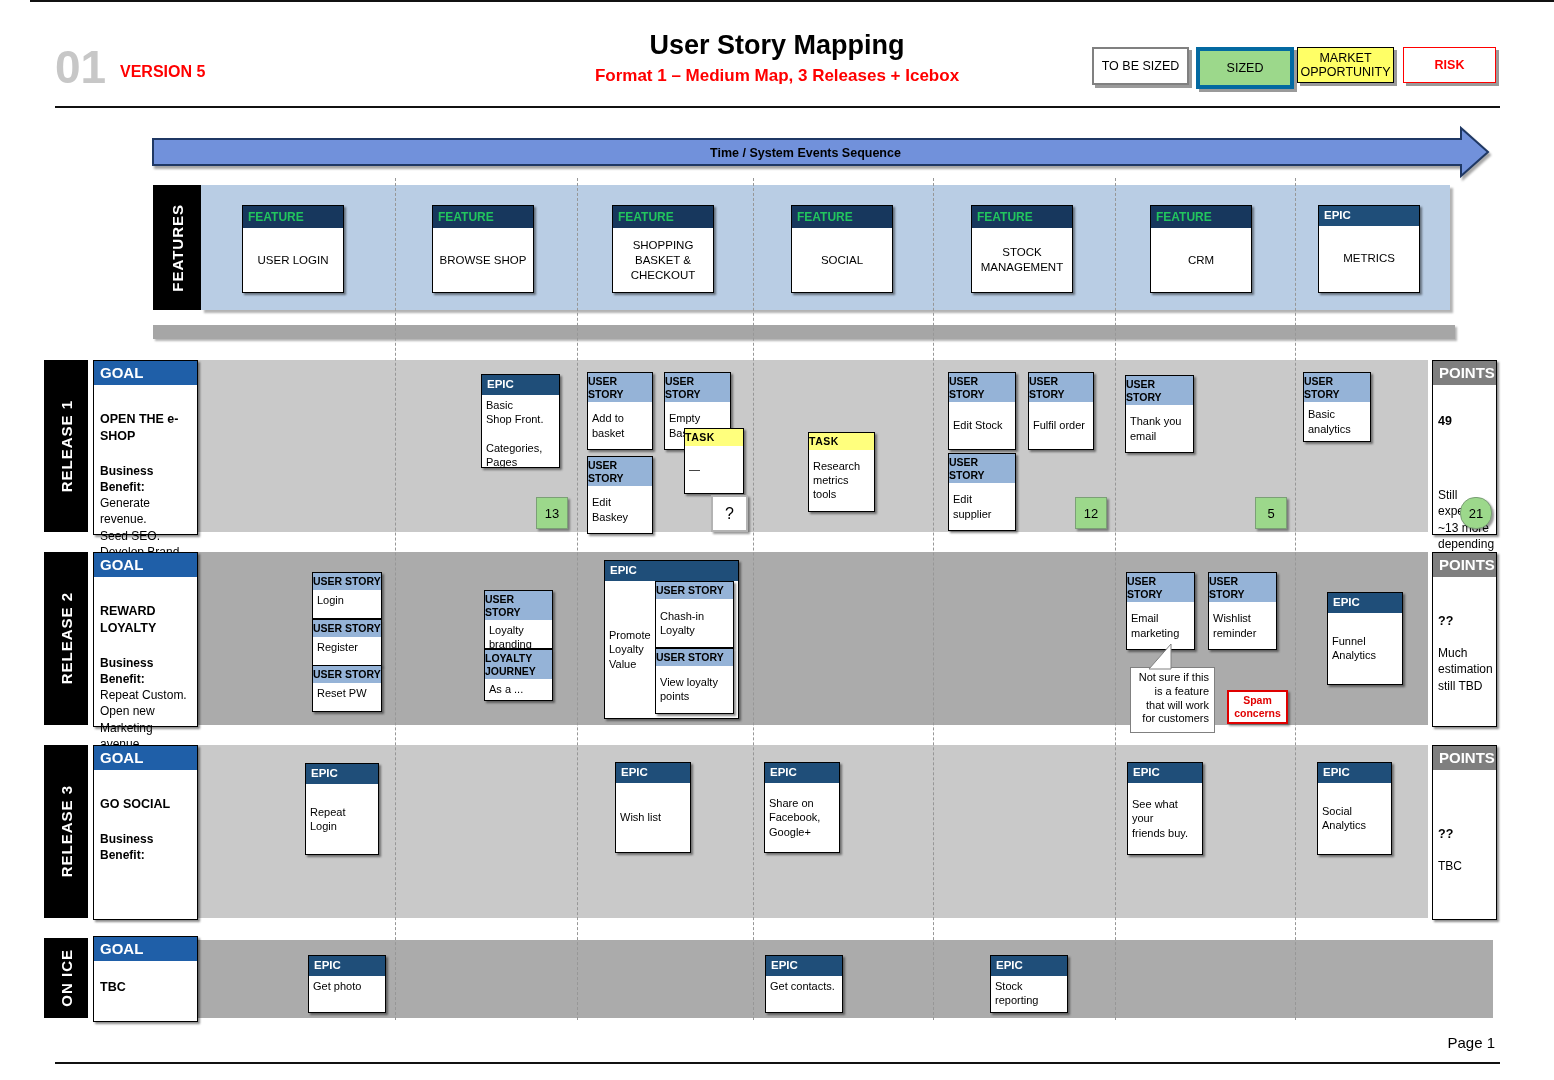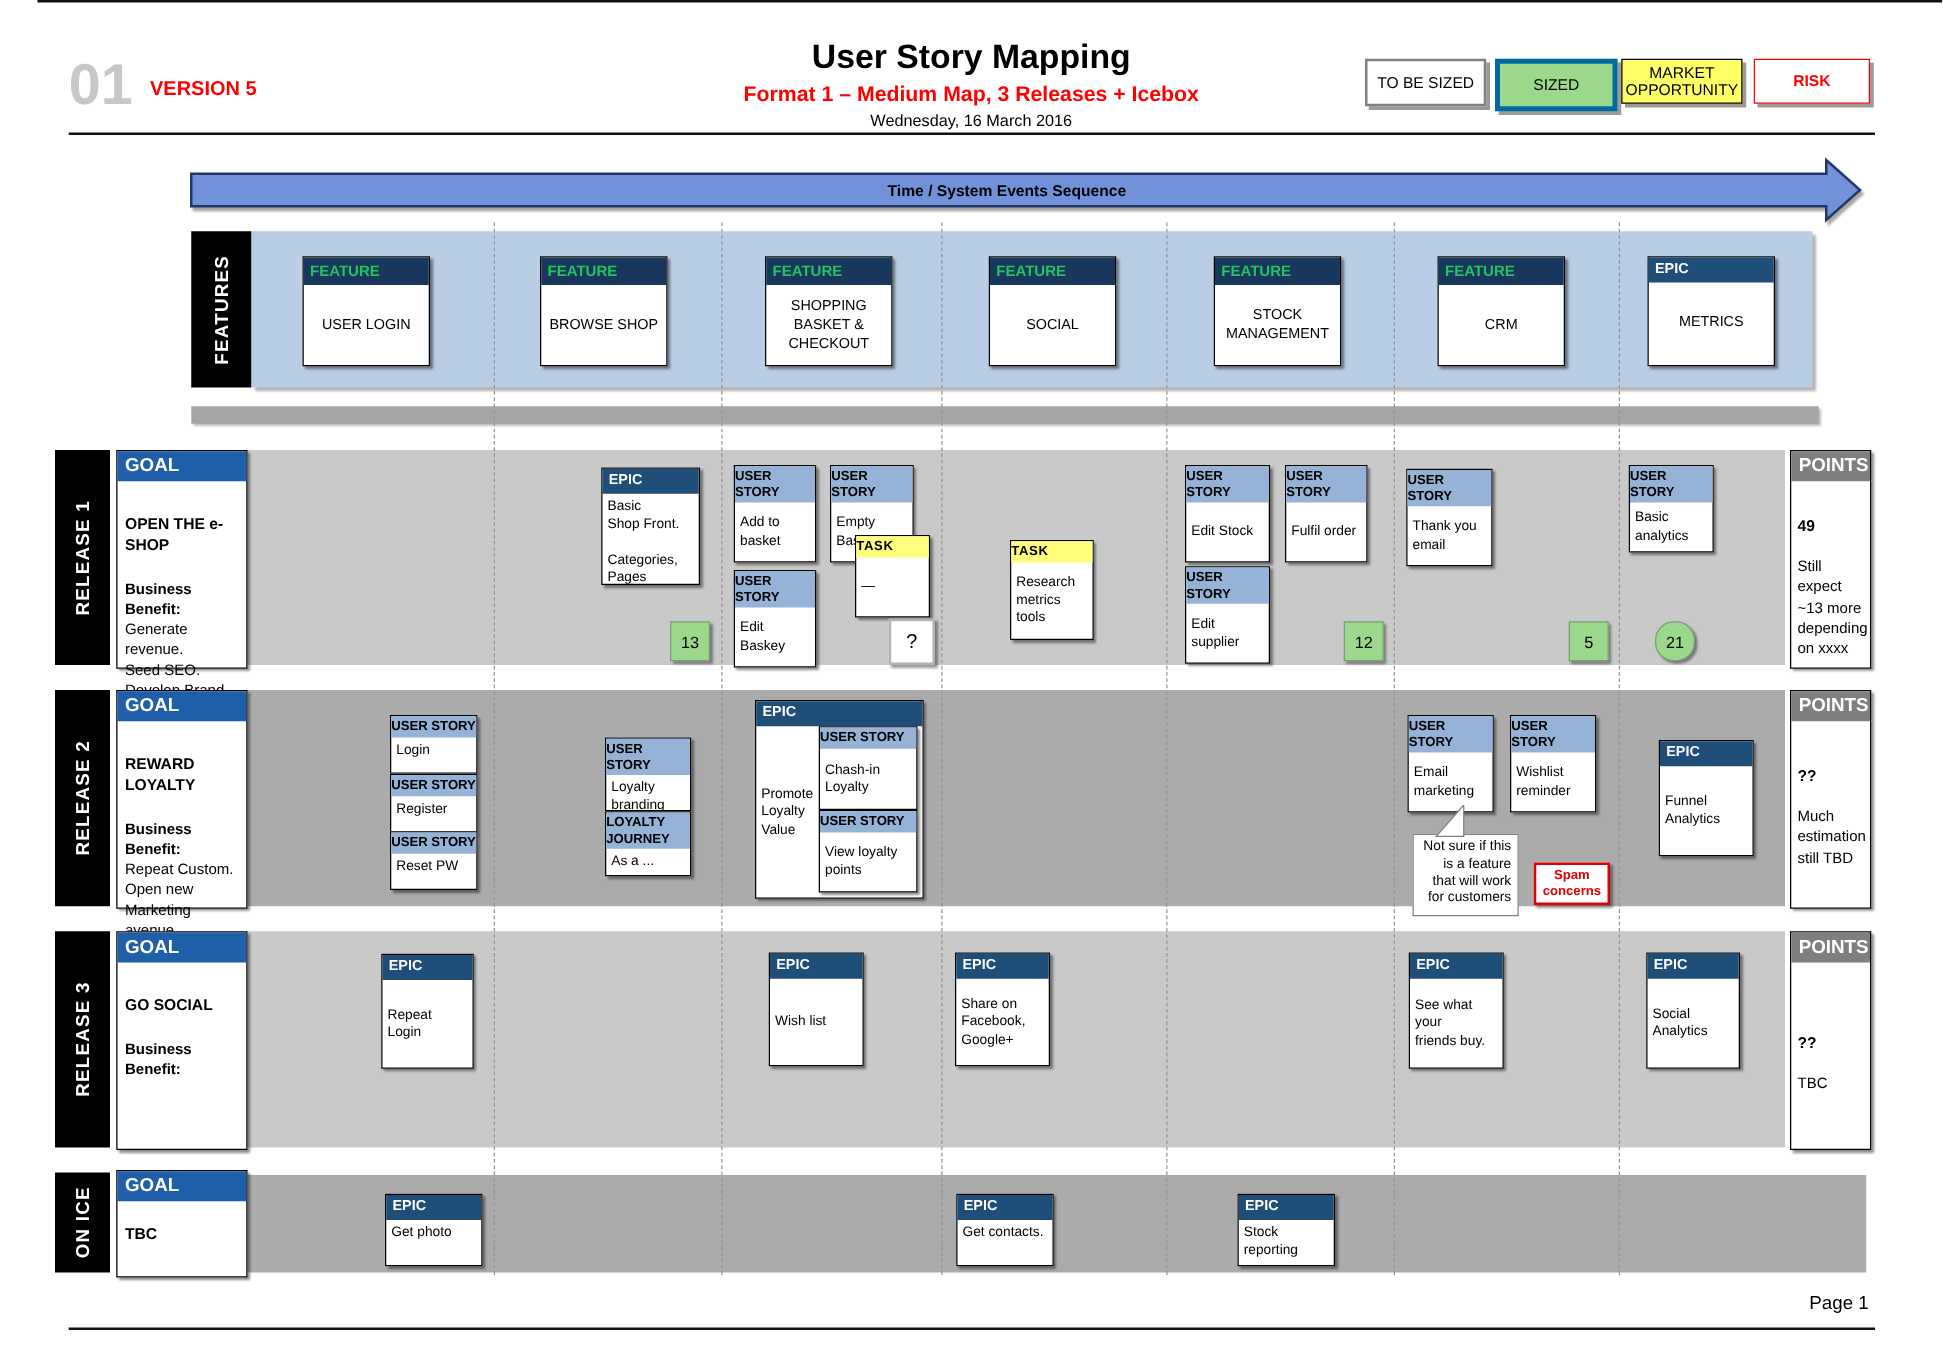--- a/index.html
+++ b/index.html
@@ -82,21 +82,20 @@
 <div id="canvas">
 
   <div class="hairline" style="left:30px; top:0; width:1524px;"></div>
   <div class="hairline" style="left:55px; top:106px; width:1445px;"></div>
   <div class="hairline" style="left:55px; top:1062px; width:1445px;"></div>
 
   <div class="big-num" style="left:55px; top:44px;">01</div>
   <div class="version" style="left:120px; top:63px;">VERSION 5</div>
   <div class="title" style="top:30px;">User Story Mapping</div>
   <div class="subtitle" style="top:66px;">Format 1 – Medium Map, 3 Releases + Icebox</div>
-  <div class="date" style="top:89px;">Wednesday, 16 March 2016</div>
 
   <div class="legend-box" style="left:1092px; top:47px; width:93px; border:2px solid #808080;">TO BE SIZED</div>
   <div class="legend-box" style="left:1196px; top:47px; width:90px; background:#9CD88B; border:4px solid #0369a1;">SIZED</div>
   <div class="legend-box" style="left:1297px; top:47px; width:95px; background:#FFFF66; border:1px solid #000;">MARKET
 OPPORTUNITY</div>
   <div class="legend-box" style="left:1403px; top:47px; width:91px; border:1px solid #f00; color:#f00; font-weight:bold;">RISK</div>
 
   <svg class="abs" style="left:150px; top:124px; z-index:2; filter:drop-shadow(2px 3px 1px rgba(0,0,0,.35));" width="1342" height="56" viewBox="0 0 1342 56">
     <path d="M3,15 H1311 V4 L1338,28 L1311,52 V41 H3 Z" fill="#7191DB" stroke="#1F3864" stroke-width="2"></path>
   </svg>
@@ -216,25 +215,25 @@
   </div>
   <div class="card" style="left:1303px; top:372px; width:66px; height:68px;">
     <div class="chdr hdr-story">USER STORY</div>
     <div class="cbody body-mid">Basic analytics</div>
   </div>
 
   <div class="badge badge-green" style="left:536px; top:497px;">13</div>
   <div class="badge badge-white" style="left:711px; top:495px;">?</div>
   <div class="badge badge-green" style="left:1075px; top:497px;">12</div>
   <div class="badge badge-green" style="left:1255px; top:497px;">5</div>
-  <div class="badge badge-green" style="left:1324px; top:497px;border-radius:15px;">21</div>
+  <div class="badge badge-green" style="left:1460px; top:497px;border-radius:15px;">21</div>
 
   <div class="card" style="left:1432px; top:360px; width:63px; height:173px;">
     <div class="chdr hdr-points">POINTS</div>
-    <div class="cbody body-top" style="padding:0;">
+    <div class="cbody body-top" style="padding:0;gap:42px;">
       <div class="points-value">49</div>
       <div class="points-note">Still expect
 ~13 more
 depending
 on xxxx</div>
     </div>
   </div>
 
   <div class="band" style="left:93px; top:552px; width:1335px; height:173px; background:#ABABAB;"></div>
   <div class="row-label" style="left:44px; top:552px; width:44px; height:173px;">

